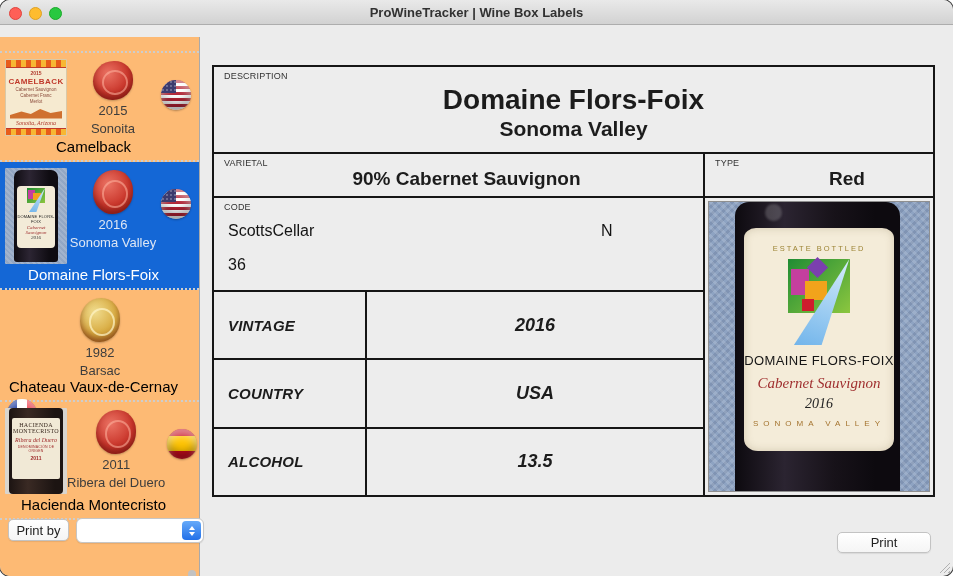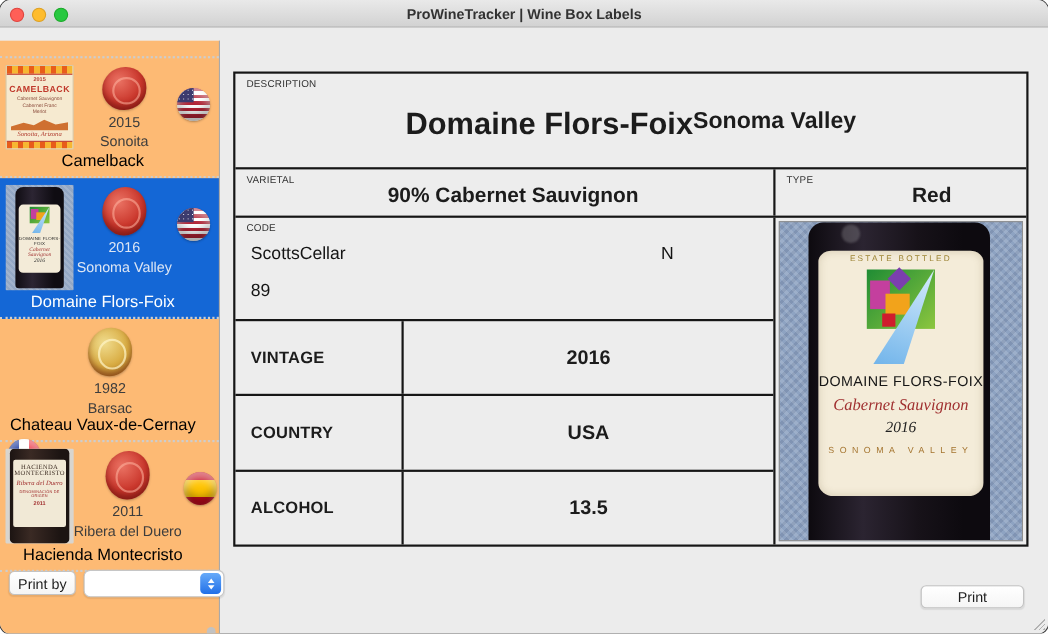--- a/index.html
+++ b/index.html
@@ -111,56 +111,56 @@
   .dd-up{ width:0; height:0; border-left:3.5px solid transparent; border-right:3.5px solid transparent;
     border-bottom:4.5px solid #fff; }
   .dd-down{ width:0; height:0; border-left:3.5px solid transparent; border-right:3.5px solid transparent;
     border-top:4.5px solid #fff; }
 
   
   .panel{ position:absolute; left:212px; top:65px; width:723px; height:432px;
     border:2px solid #161616; background:#ededed; display:flex; flex-direction:column; }
   .cell-label{ position:absolute; left:10px; top:4px; font-size:9px; color:#333; letter-spacing:.2px; }
   .desc{ position:relative; height:87px; border-bottom:2px solid #161616;
-    display:flex; flex-direction:row; align-items:center; justify-content:center; }
+    display:flex; flex-direction:column; align-items:center; justify-content:center; }
   .desc-title{ font-size:28px; font-weight:bold; color:#1c1c1c; line-height:32px; margin-top:6px; }
   .desc-sub{ font-size:21px; font-weight:bold; color:#1c1c1c; line-height:26px; }
   .row2{ display:flex; height:44px; border-bottom:2px solid #161616; }
   .varietal{ position:relative; width:491px; border-right:2px solid #161616;
     display:flex; align-items:center; justify-content:center; }
   .type{ position:relative; flex:1; display:flex; align-items:center; justify-content:center;padding-left:40px; }
   .big-val{ font-size:19px; font-weight:bold; color:#1c1c1c; margin-top:8px;margin-left:16px; }
   .row3{ display:flex; flex:1; min-height:0; }
   .leftcol{ width:491px; border-right:2px solid #161616; display:flex; flex-direction:column; }
   .code{ position:relative; height:94px; border-bottom:2px solid #161616; }
   .code-main{ position:absolute; left:14px; top:24px; font-size:16px; color:#141414; }
   .code-n{ position:absolute; left:387px; top:24px; font-size:16px; color:#141414; }
   .code-num{ position:absolute; left:14px; top:58px; font-size:16px; color:#141414; }
   .ftable{ flex:1; display:flex; flex-direction:column; }
-  .frow{ flex:1; display:flex; border-bottom:2px solid #161616; }
+  .frow{ flex:1; display:flex; border-bottom:2px solid #161616;font-style:italic; }
   .frow:last-child{ border-bottom:none; }
   .flabel{ width:153px; border-right:2px solid #161616; display:flex; align-items:center;
     padding-left:14px; font-size:15px; font-weight:bold; color:#1c1c1c; letter-spacing:.2px; }
   .fvalue{ flex:1; display:flex; align-items:center; justify-content:center;
     font-size:18px; font-weight:bold; color:#1c1c1c; }
   .photo-cell{ flex:1; padding:3px; }
   .photo{ position:relative; width:100%; height:100%; border:1px solid #8f8f8f; overflow:hidden;
     background:#8ea3c2;
     background-image:repeating-linear-gradient(45deg, rgba(255,255,255,.13) 0 3px, transparent 3px 6px),
       repeating-linear-gradient(-45deg, rgba(25,35,70,.12) 0 3px, transparent 3px 6px); }
   .bottle{ position:absolute; left:12%; right:13%; top:0; bottom:0;
     background:linear-gradient(90deg,#0d0a0f,#2b2431 30%,#171219 60%,#0d0a0f 85%);
     border-radius:14px 14px 0 0; }
   .bottle::before{ content:""; position:absolute; left:18%; top:2px; width:10%; height:6%;
     background:rgba(255,255,255,.18); border-radius:50%; filter:blur(1px); }
   .wine-label{ position:absolute; left:16%; right:16%; top:9%; height:77%;
     background:#f4ecd9; border-radius:12px 12px 14px 14px / 10px 10px 12px 12px;
     display:flex; flex-direction:column; align-items:center;
     box-shadow:inset 0 0 8px rgba(120,100,60,.25); }
-  .wl-estate{ font-size:7.5px; color:#9c8435; letter-spacing:2px; margin-top:2px; }
+  .wl-estate{ font-size:7.5px; color:#9c8435; letter-spacing:2px; margin-top:16px; }
   .wl-logo{ position:relative; width:66px; height:86px; margin-top:6px; }
   .wl-green{ position:absolute; left:2px; top:0; width:62px; height:54px;
     background:linear-gradient(135deg,#1f8c34,#8cc63f); }
   .wl-sq1{ position:absolute; left:5px; top:10px; width:18px; height:26px; background:#c43f9e; }
   .wl-sq2{ position:absolute; left:24px; top:1px; width:15px; height:15px; background:#7b3fae; transform:rotate(45deg); }
   .wl-sq3{ position:absolute; left:19px; top:22px; width:22px; height:19px; background:#f2a31b; }
   .wl-sq4{ position:absolute; left:16px; top:40px; width:12px; height:12px; background:#cf1c2d; }
   .wl-tri{ position:absolute; inset:0; background:linear-gradient(200deg,#d7edfc,#6fb3ea);
     clip-path:polygon(12% 100%, 96% 0%, 54% 100%); }
   .wl-name{ font-size:13px; color:#161616; letter-spacing:.4px; margin-top:8px; white-space:nowrap; }
@@ -302,21 +302,21 @@
         <span class="cell-label">TYPE</span>
         <div class="big-val">Red</div>
       </div>
     </div>
     <div class="row3">
       <div class="leftcol">
         <div class="code">
           <span class="cell-label">CODE</span>
           <div class="code-main">ScottsCellar</div>
           <div class="code-n">N</div>
-          <div class="code-num">89</div>
+          <div class="code-num">36</div>
         </div>
         <div class="ftable">
           <div class="frow">
             <div class="flabel">VINTAGE</div>
             <div class="fvalue">2016</div>
           </div>
           <div class="frow">
             <div class="flabel">COUNTRY</div>
             <div class="fvalue">USA</div>
           </div>

